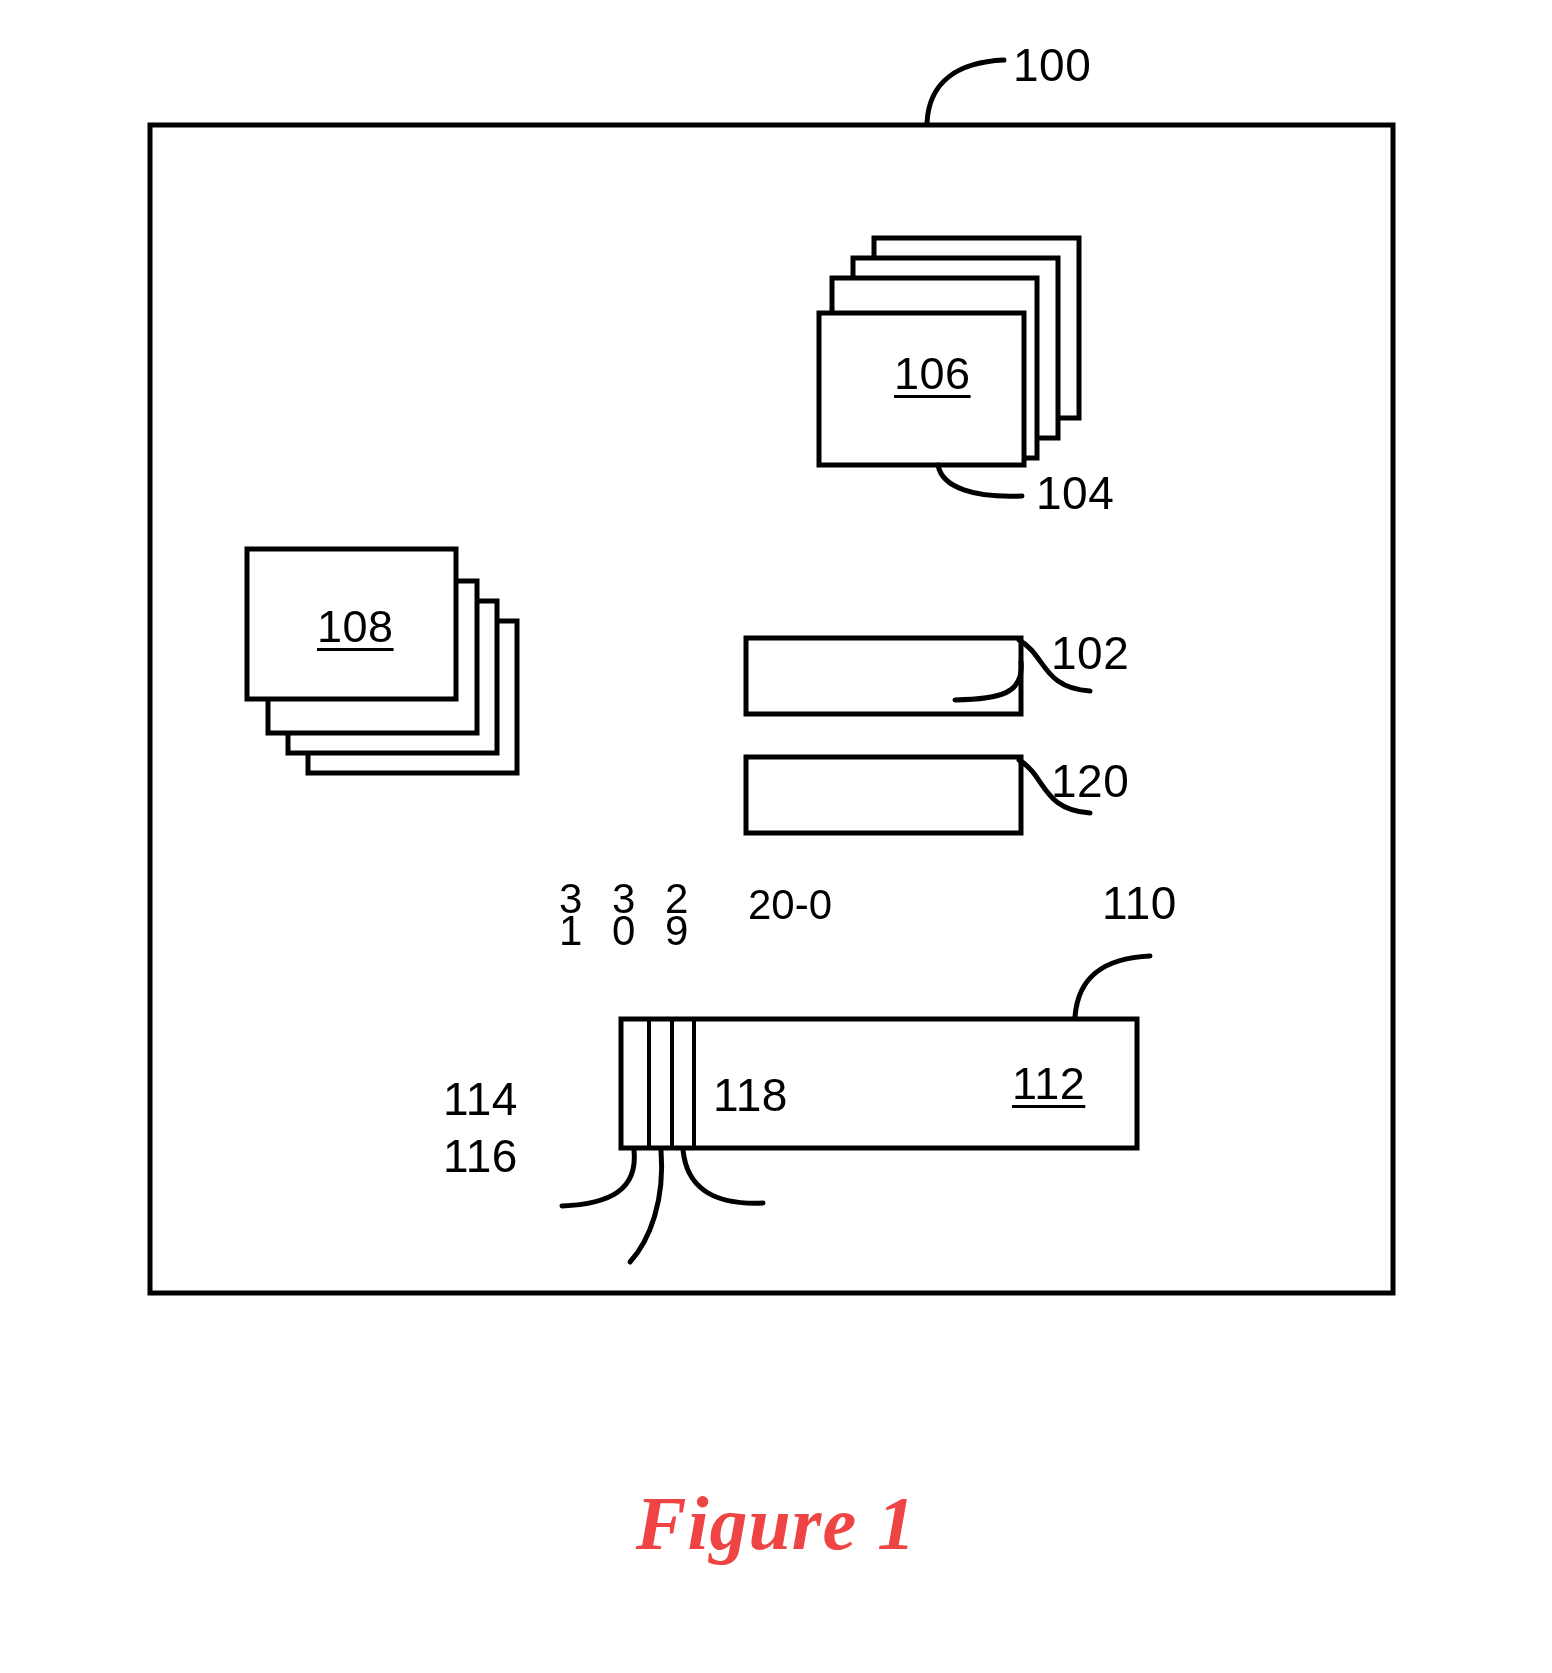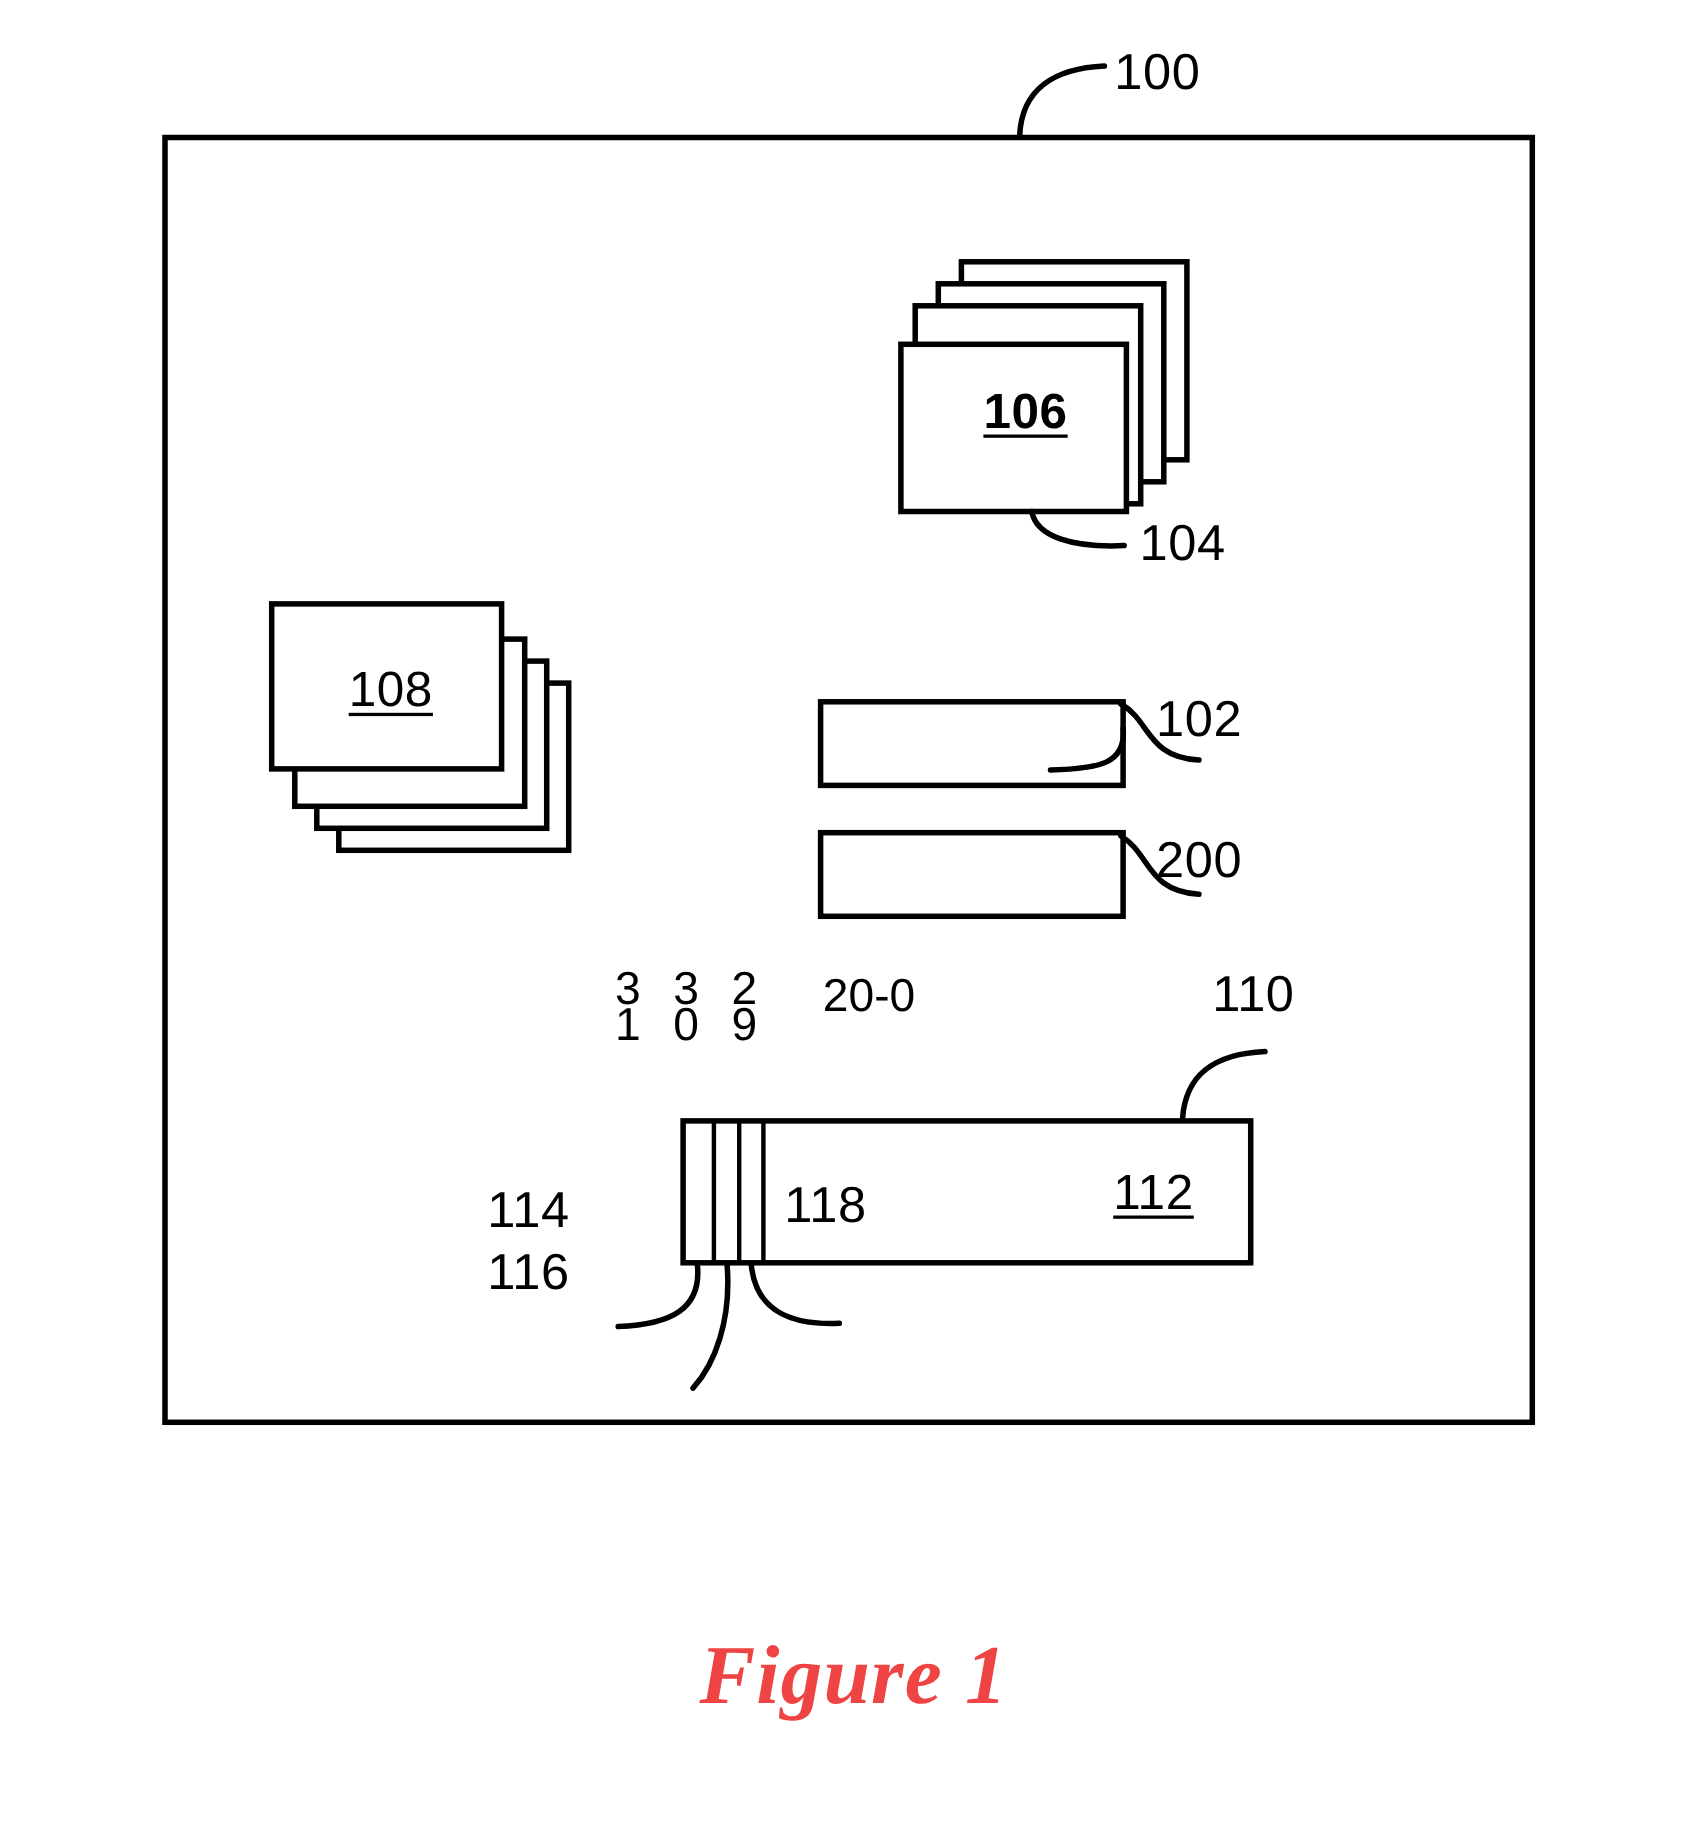--- a/index.html
+++ b/index.html
@@ -116,29 +116,29 @@
     <path d="M 1075 1017 C 1078 975 1106 958 1150 956" fill="none" stroke="#000" stroke-width="5" stroke-linecap="round"></path>
 
     <path d="M 634 1150 C 638 1190 610 1204 562 1206" fill="none" stroke="#000" stroke-width="5" stroke-linecap="round"></path>
     <path d="M 661 1150 C 665 1200 650 1240 630 1262" fill="none" stroke="#000" stroke-width="5" stroke-linecap="round"></path>
     <path d="M 683 1150 C 687 1190 716 1205 763 1203" fill="none" stroke="#000" stroke-width="5" stroke-linecap="round"></path>
 
   </svg>
 
   <div class="lbl ref" style="left:1013px; top:42px;">100</div>
 
-  <div class="lbl boxtext under" style="left:894px; top:351px;font-weight:bold;">106</div>
+  <div class="lbl boxtext under" style="left:894px; top:351px;">106</div>
 
   <div class="lbl ref" style="left:1036px; top:470px;">104</div>
 
   <div class="lbl boxtext under" style="left:317px; top:604px;">108</div>
 
   <div class="lbl ref" style="left:1051px; top:630px;">102</div>
 
-  <div class="lbl ref" style="left:1051px; top:758px;">200</div>
+  <div class="lbl ref" style="left:1051px; top:758px;">120</div>
 
   <div class="lbl bits" style="left:559px; top:862px;margin-top:16px;">3 3 2</div>
 
   <div class="lbl bits" style="left:559px; top:910px;">1 0 9</div>
 
   <div class="lbl range" style="left:748px; top:884px;">20-0</div>
 
   <div class="lbl ref" style="left:1102px; top:880px;">110</div>
 
 

